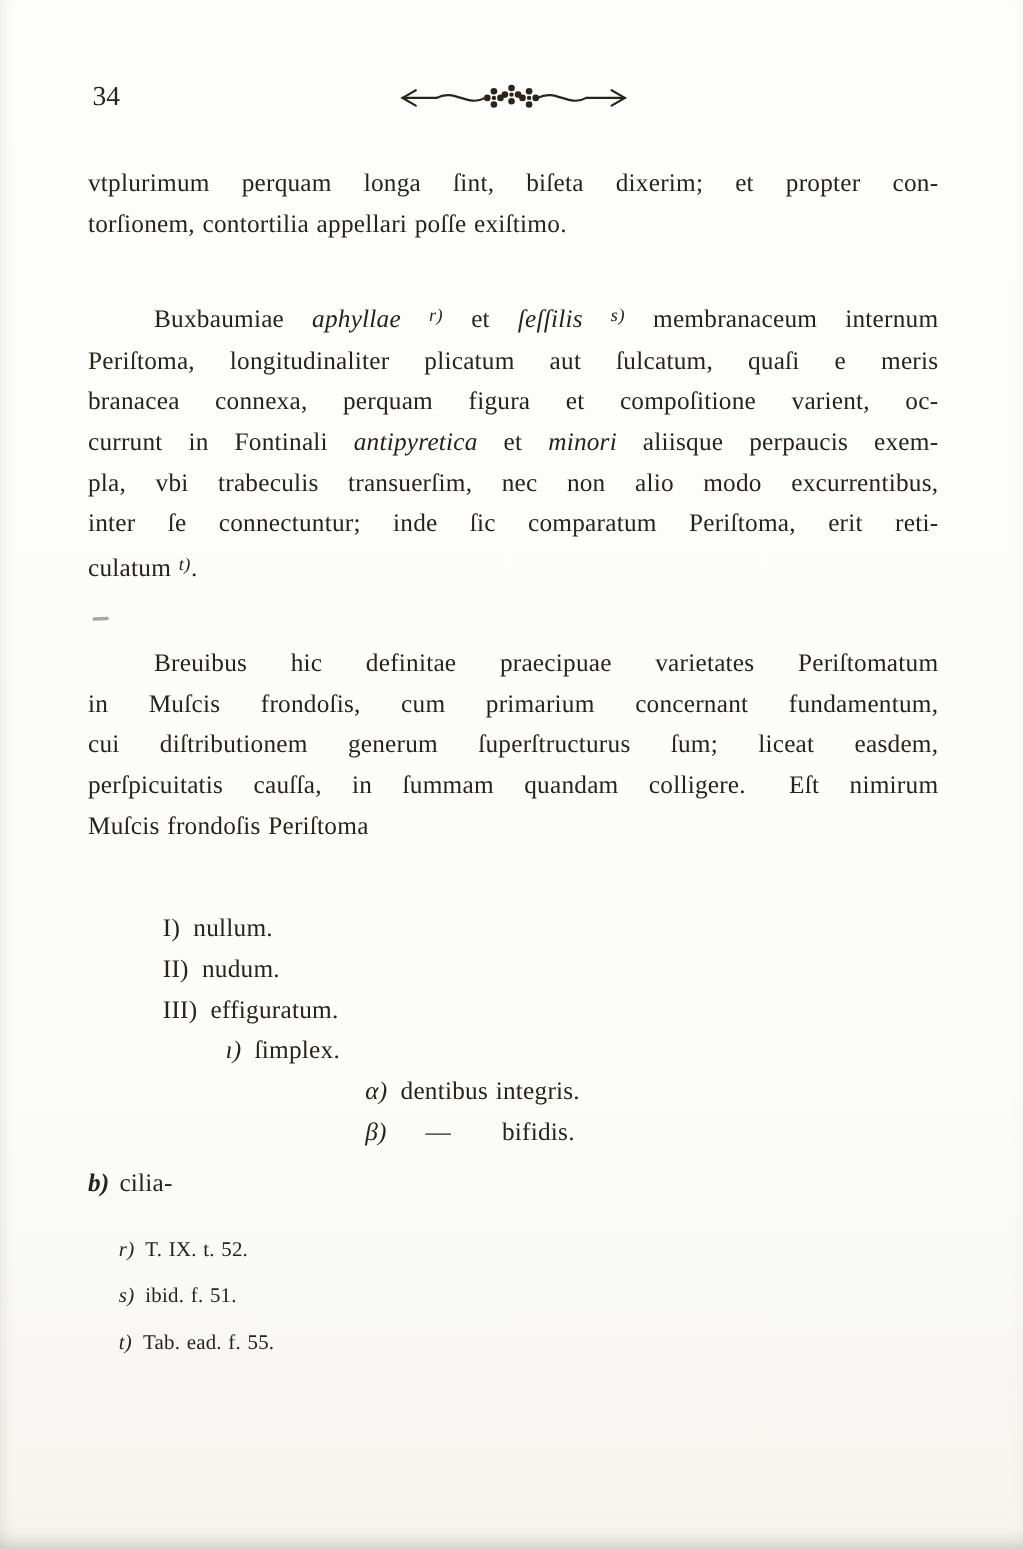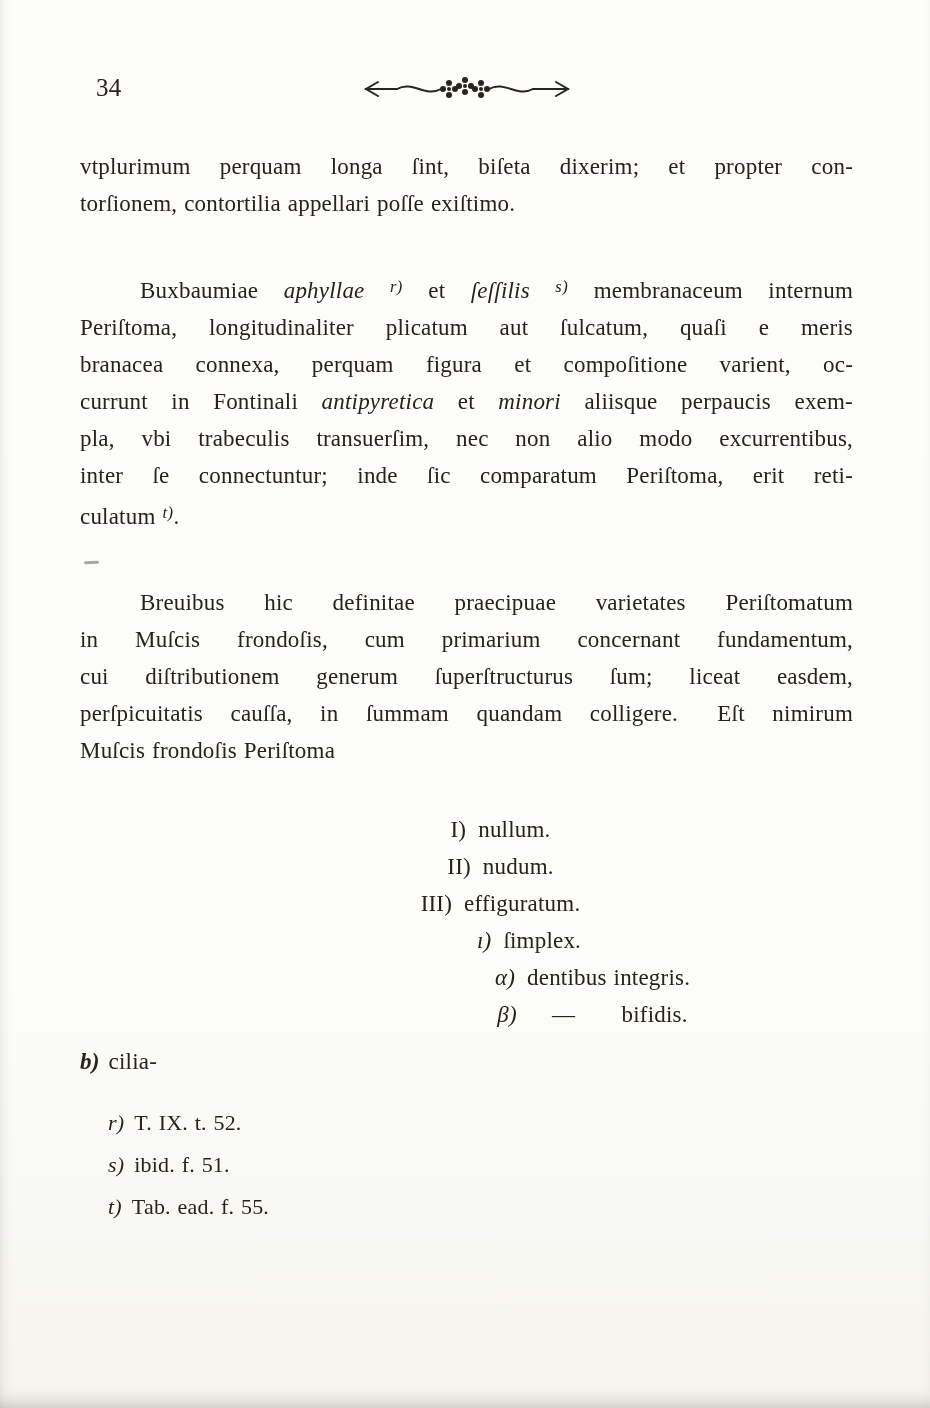--- a/index.html
+++ b/index.html
@@ -19,21 +19,21 @@
     font-family: "Liberation Serif", "DejaVu Serif", serif;
     color: #29221b;
     font-size: 23px;
     letter-spacing: 0.2px;
     word-spacing: 1px;
   }
 
   
   .page-header { position: relative; height: 128px; }
   .page-number {
-    position: absolute; left: 16px; top: 74px;
+    position: absolute; left: 4px; top: 74px;
     font-size: 25px;
   }
   .ornament {
     position: absolute; left: 50%; top: 76px;
     transform: translateX(-50%);
     line-height: 0;
   }
 
   
   .para { margin: 0; }
@@ -47,40 +47,40 @@
     font-size: 0.72em;
     vertical-align: 0.34em;
     letter-spacing: 0.5px;
   }
 
   .p1 { margin-top: 20px; }
   .p2 { margin-top: 46px; }
   .p3 { margin-top: 50px; }
 
   
-  .list { margin-top: 42px; text-align: center; }
+  .list { margin-top: 56px; }
   .list-line { line-height: 37px; }
   .lvl1 { margin-left: 68px; }
   .lvl2 { margin-left: 125px; }
   .lvl3 { margin-left: 188px; }
   .lvl4 { margin-left: 252px; }
   .lbl { margin-right: 12px; }
   .itl { font-style: italic; }
 
   
   .catchword {
     margin-top: 10px;
     text-align: left;
     padding-right: 22px;
     line-height: 37px;
   }
   .cw-lbl { font-style: italic; font-weight: 600; margin-right: 9px; }
 
   
-  .footnotes { margin-top: 30px; font-size: 22px; }
+  .footnotes { margin-top: 30px; font-size: 19px; }
   .fn-line { margin-left: 28px; margin-bottom: 16px; line-height: 26px; }
   .fn-label { font-style: italic; margin-right: 10px; }
 
   
   .artifact-dash {
     position: absolute;
     left: 84px; top: 561px;
     width: 15px; height: 3px;
     background: rgba(70, 62, 54, 0.45);
     border-radius: 2px;

